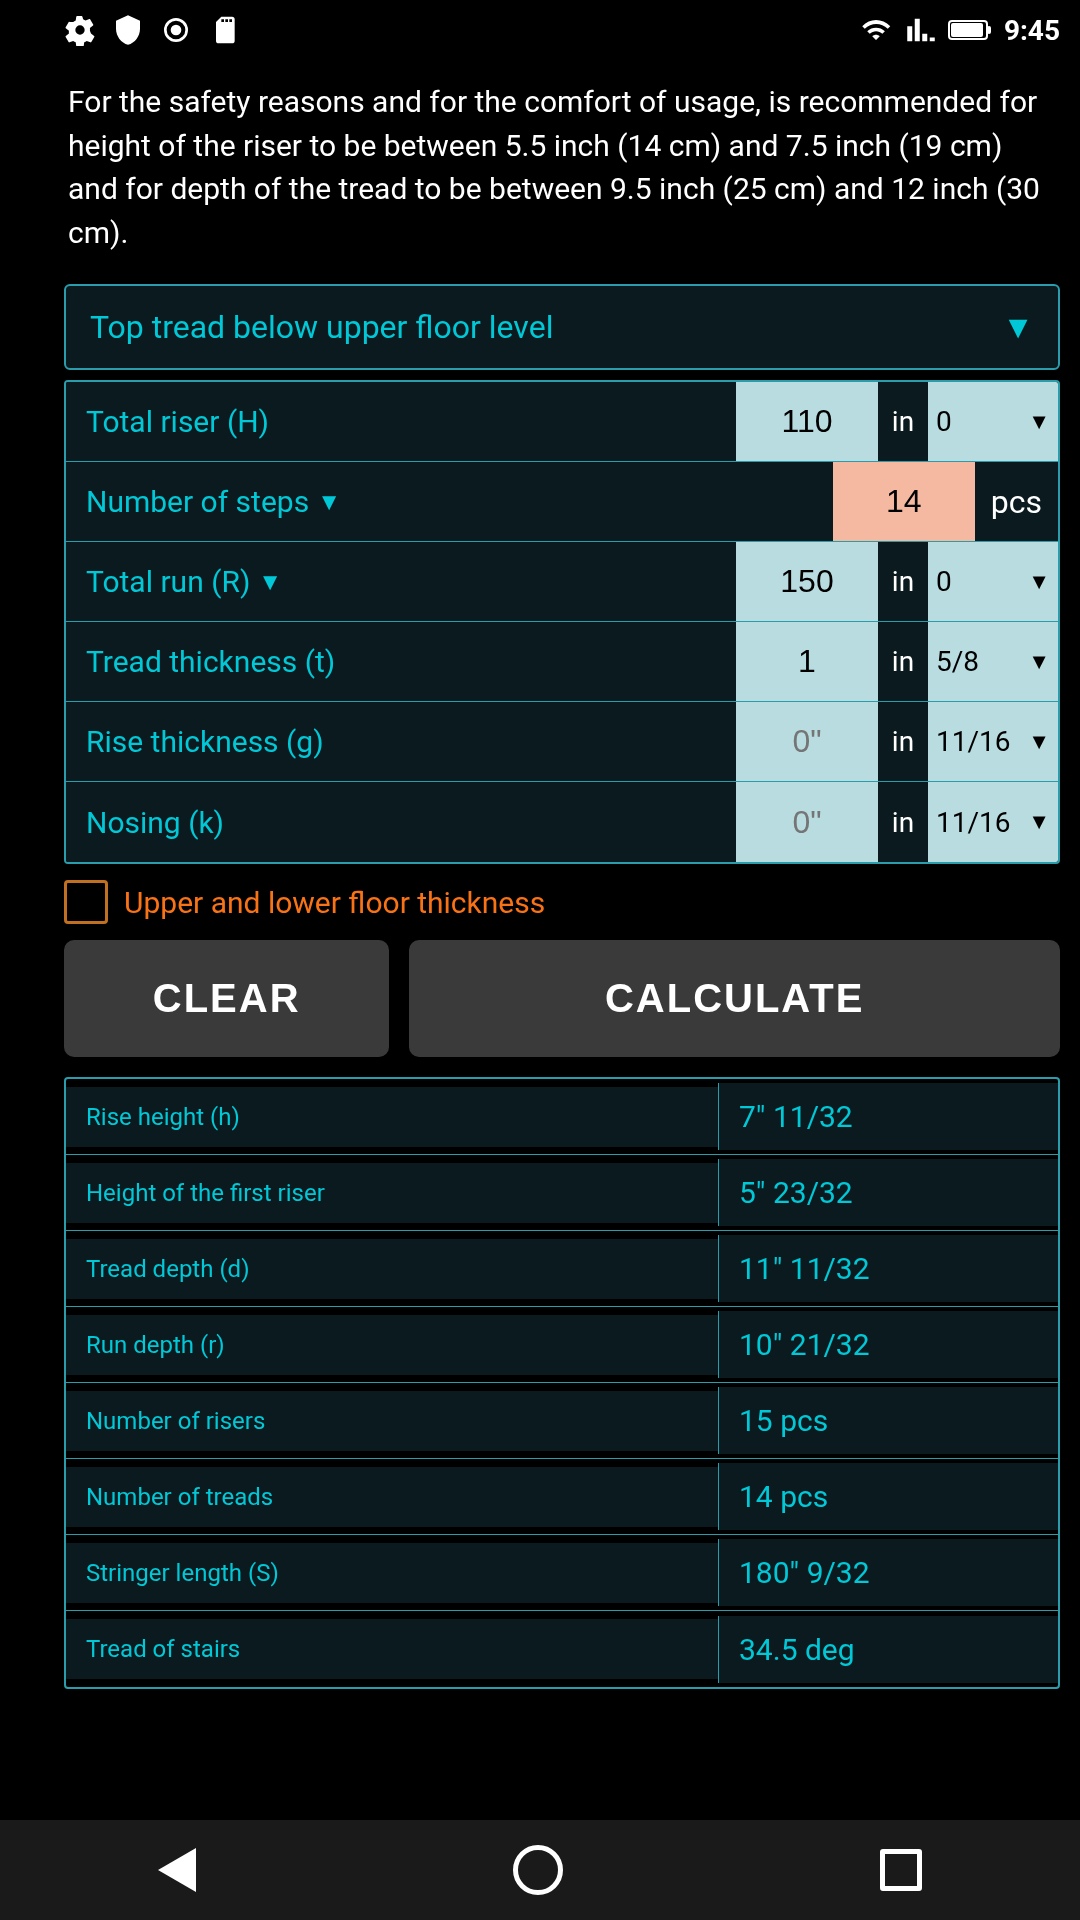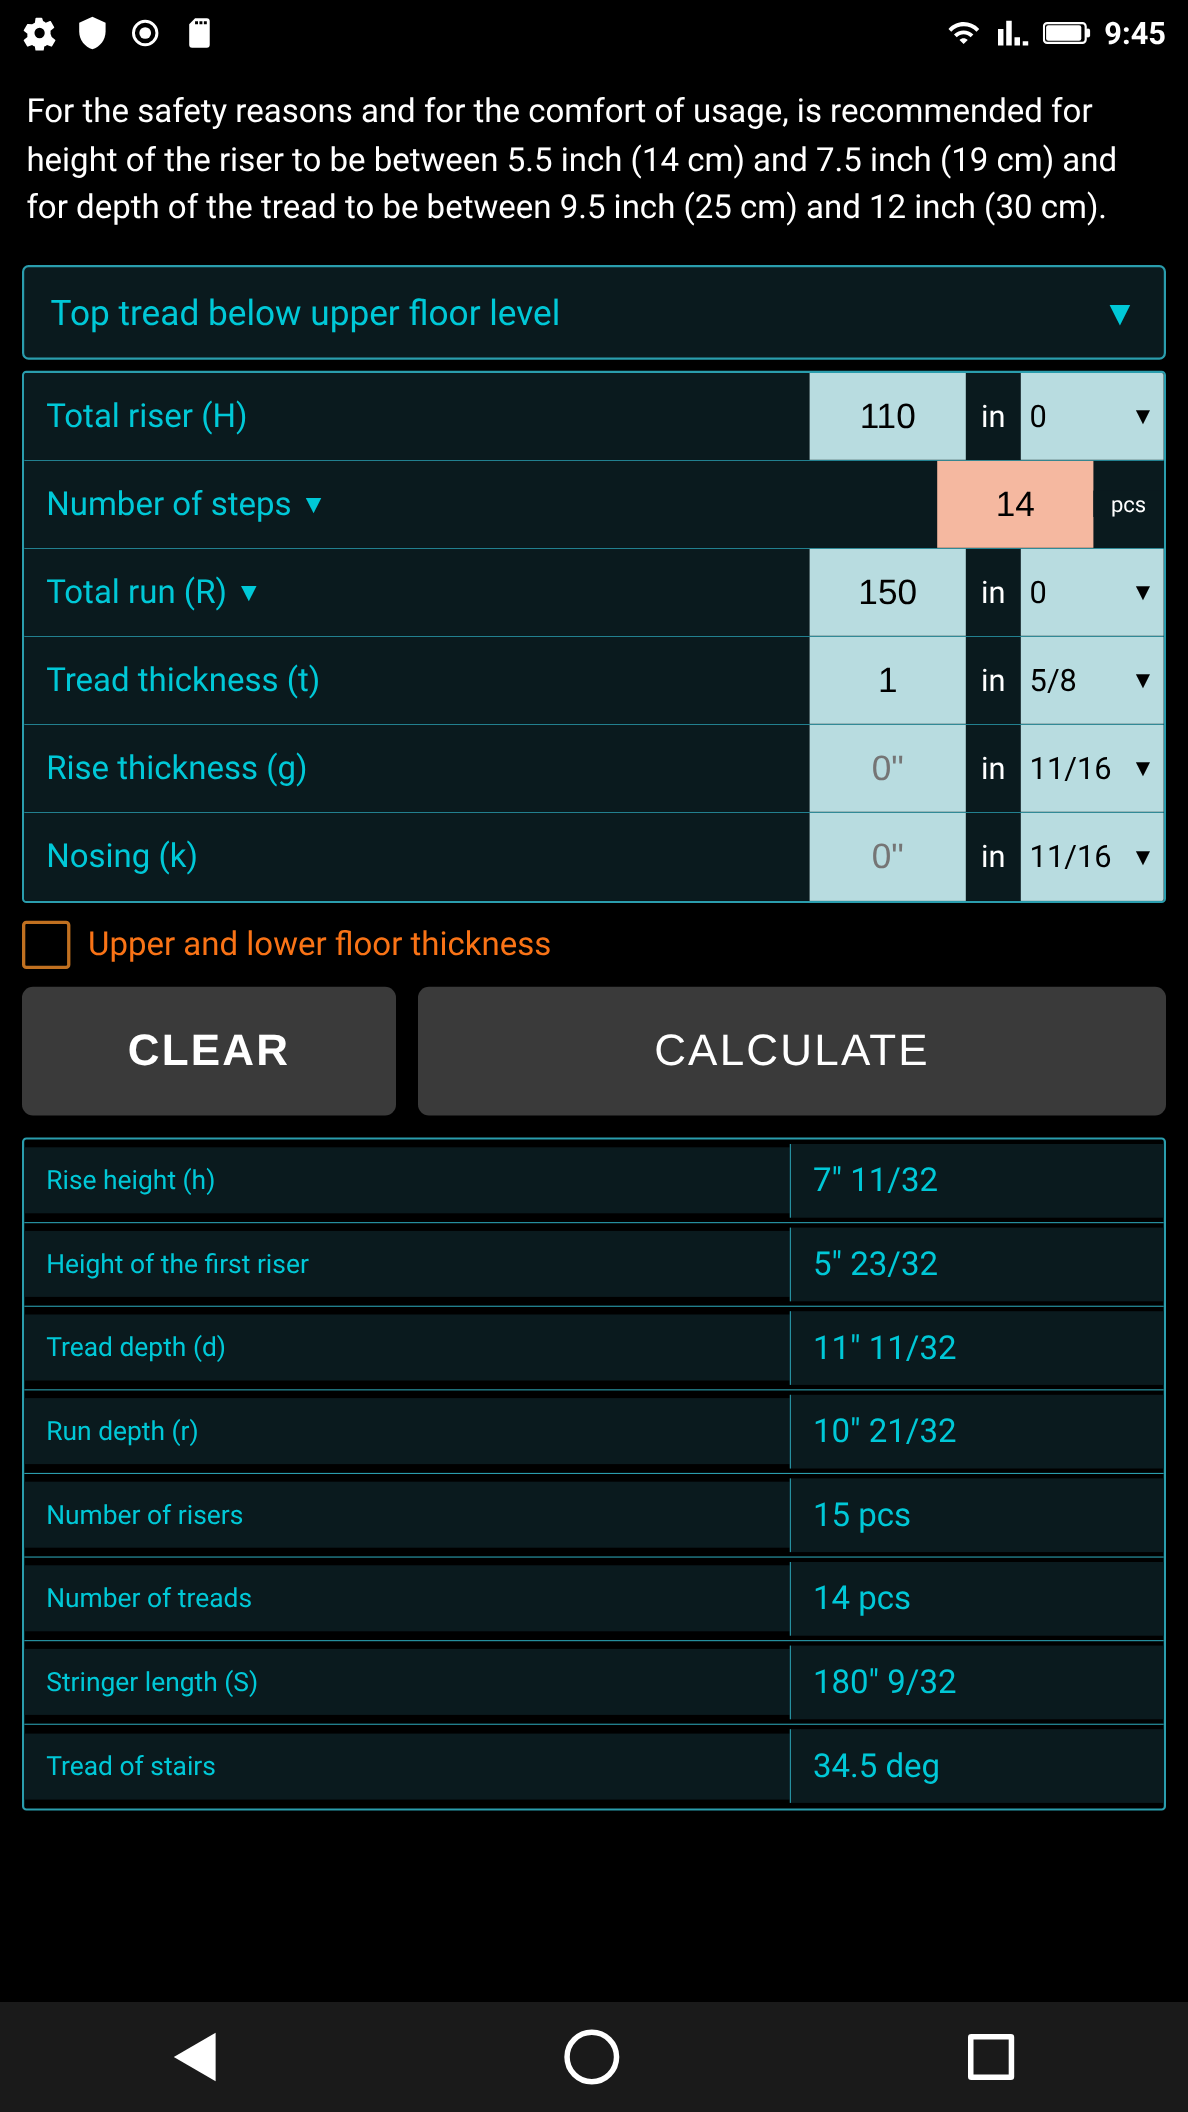--- a/index.html
+++ b/index.html
@@ -149,21 +149,21 @@
       color: #000;
       font-size: 28px;
     }
     .form-select-arrow {
       color: #000;
       font-size: 22px;
     }
     .form-pcs {
       padding: 0 16px;
       color: #fff;
-      font-size: 20px;
+      font-size: 32px;
       background: #0a1a1e;
       display: flex;
       align-items: center;
     }
 
     
     .checkbox-row {
       margin: 16px 20px;
       display: flex;
       align-items: center;
@@ -201,21 +201,21 @@
       cursor: pointer;
       letter-spacing: 2px;
     }
     .btn-calculate {
       flex: 2;
       background: #3a3a3a;
       color: #fff;
       border: none;
       border-radius: 10px;
       font-size: 40px;
-      font-weight: normal;
+      font-weight: bold;
       padding: 36px 0;
       cursor: pointer;
       letter-spacing: 2px;
     }
 
     
     .results-table {
       margin: 10px 20px;
       border: 2px solid #2a9dad;
       border-radius: 4px;
@@ -284,20 +284,21 @@
       width: 42px;
       height: 42px;
       border: 5px solid #fff;
       background: none;
       border-radius: 3px;
     }
 
     
     .scroll-area {
       padding-bottom: 110px;
+      padding-left: 44px;
     }
   </style>
 </head>
 <body>
 
 <div class="scroll-area">
 
   <div class="status-bar">
     <div class="status-left">
 

